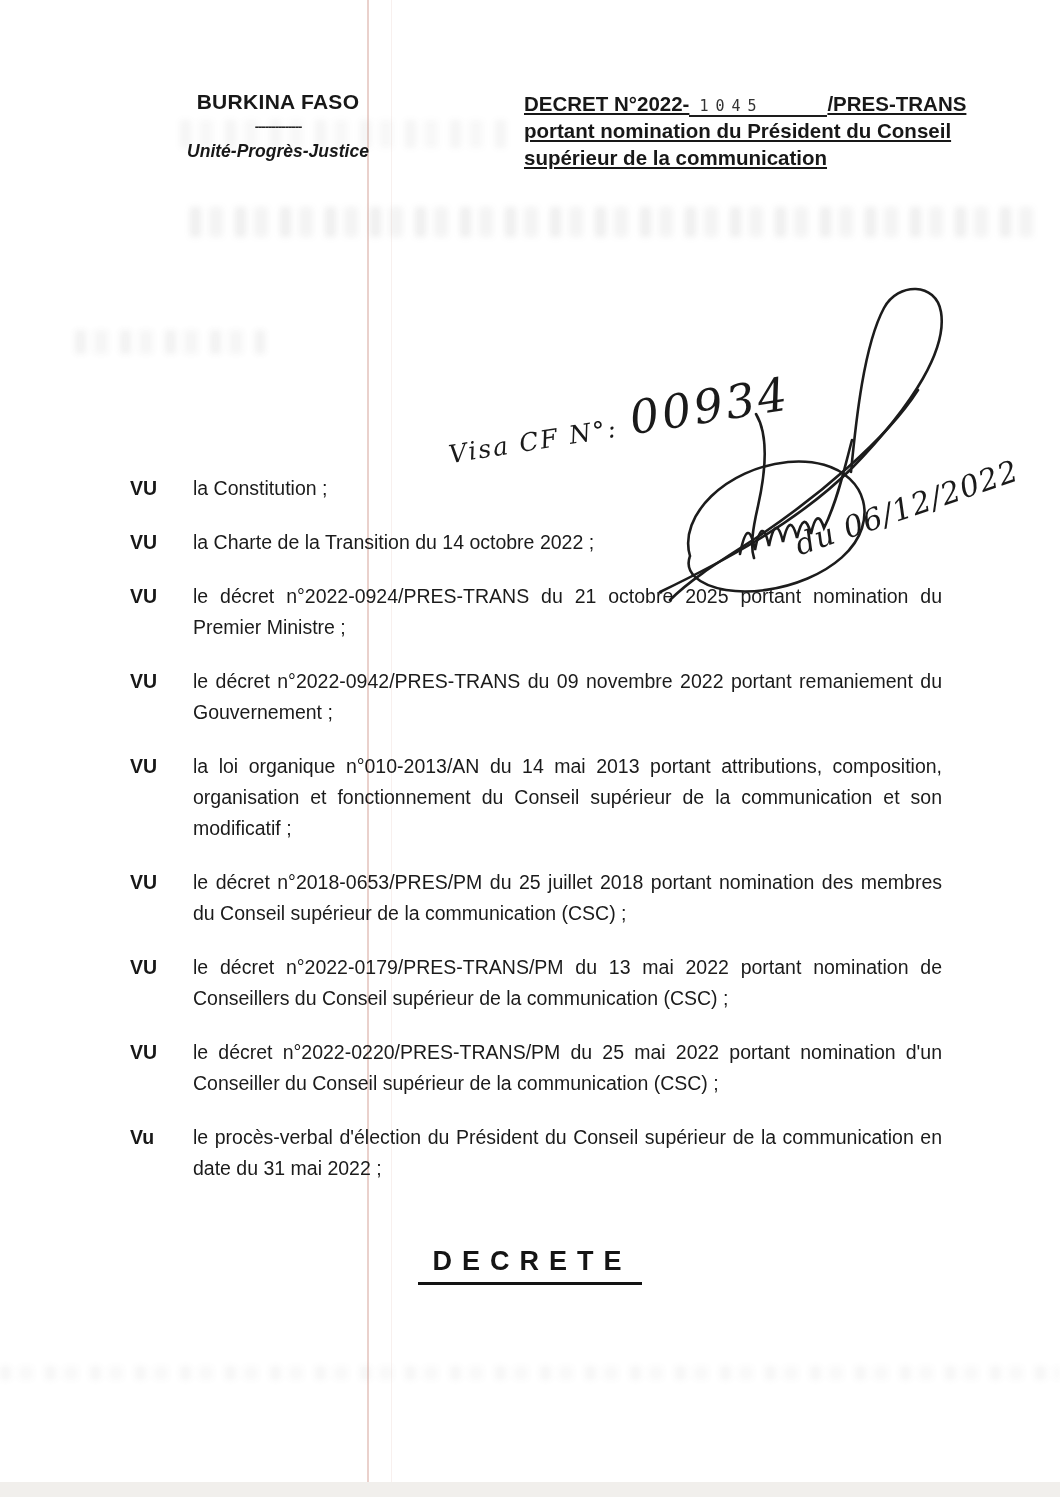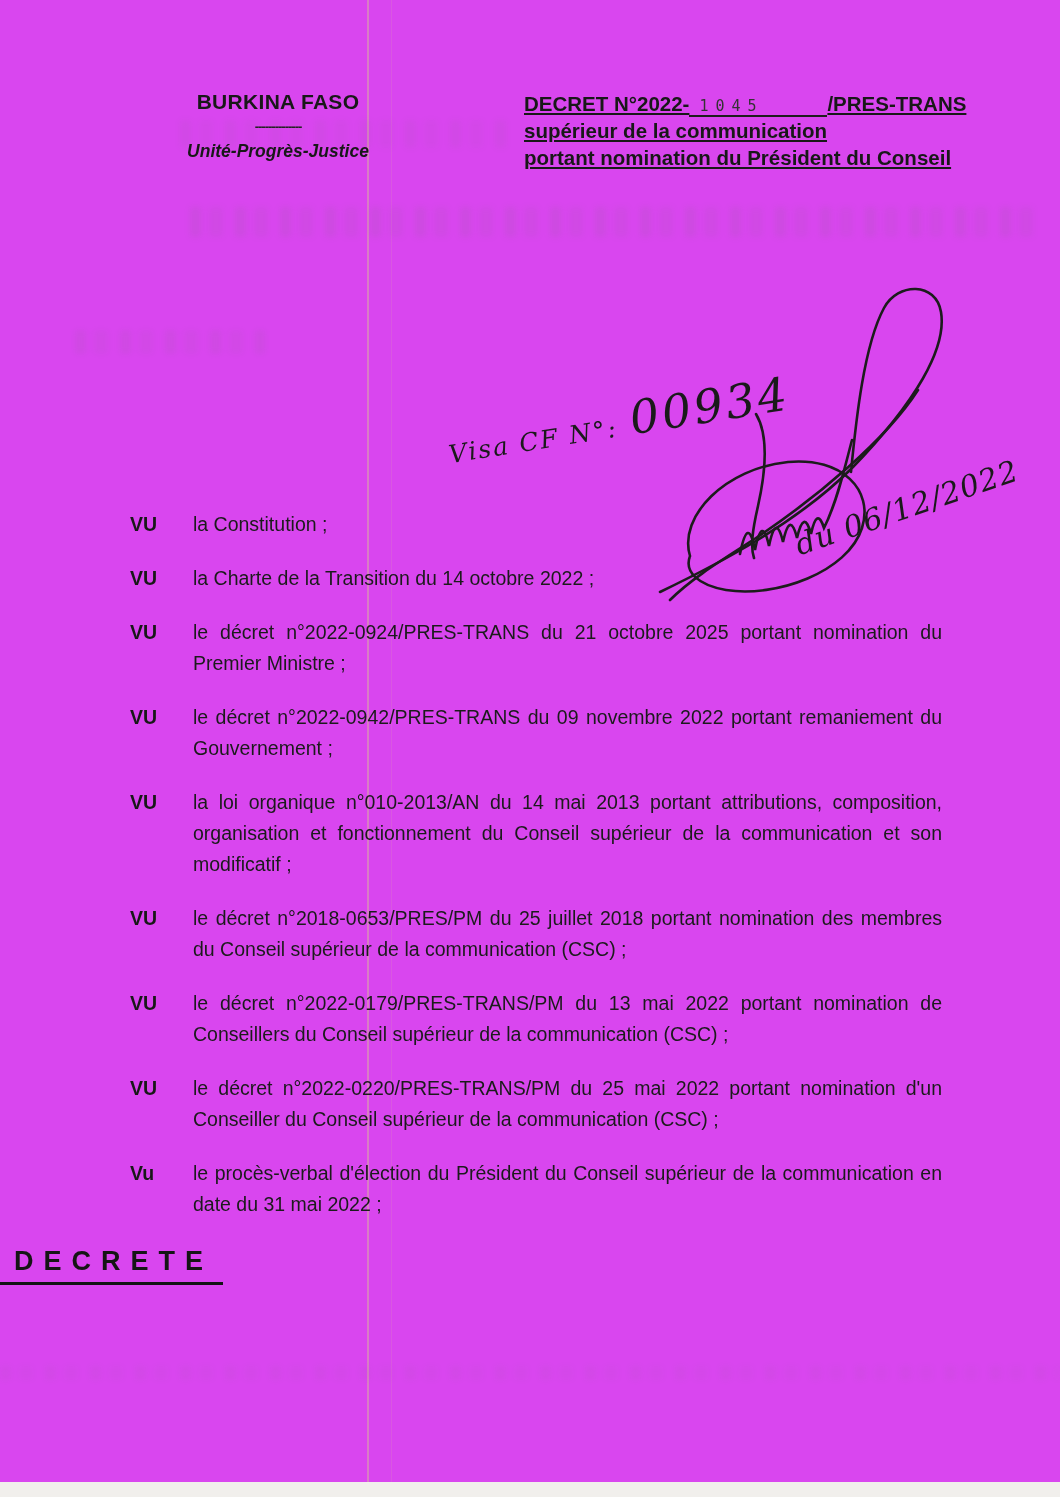--- a/index.html
+++ b/index.html
@@ -1,20 +1,20 @@
 <!DOCTYPE html>
 <html><head>
 <meta charset="utf-8">
 <style>
   html,body{margin:0;padding:0;background:#e9e7e4;}
   .page{
     position:relative;
     width:1060px;height:1497px;
     margin:0 auto;
-    background:#d946ef;
+    background:#ffffff;
     overflow:hidden;
     font-family:"Liberation Sans",sans-serif;
     color:#181818;
   }
   
   .fold-line{position:absolute;top:0;width:2px;background:#d9aca3;opacity:.55;}
   .fold-line.secondary{width:1px;opacity:.18;}
   .smudge{
     position:absolute;
     background:repeating-linear-gradient(90deg,
@@ -37,26 +37,26 @@
   .decree-number{
     font-family:"DejaVu Sans Mono",monospace;font-weight:normal;
     font-size:15px;letter-spacing:7px;color:#333;padding-left:10px;
   }
   
   .doc-title{
     position:absolute;left:130px;top:328px;width:812px;text-align:center;
     font-weight:bold;font-size:30px;line-height:43px;letter-spacing:.2px;color:#141414;
   }
   
-  .vu-list{position:absolute;left:130px;top:473px;width:812px;margin-top:36px;}
+  .vu-list{position:absolute;left:130px;top:473px;width:812px;}
   .vu-item{display:flex;margin-bottom:23px;}
   .vu-label{flex:0 0 63px;font-weight:bold;font-size:19.5px;line-height:31px;}
   .vu-text{flex:1;font-size:19.5px;line-height:31px;text-align:justify;color:#1b1b1b;}
   
-  .decrete-wrap{position:absolute;left:0;top:1246px;width:100%;text-align:left;}
+  .decrete-wrap{position:absolute;left:0;top:1246px;width:100%;text-align:center;}
   .decrete{
     display:inline-block;font-weight:bold;font-size:27px;letter-spacing:10px;
     border-bottom:3.5px solid #131313;padding:0 10px 5px 14px;color:#151515;
   }
   
   .handwriting{font-family:"DejaVu Serif",serif;font-style:italic;color:#1a1a1a;}
   .visa-block{
     position:absolute;left:452px;top:420px;width:380px;
     transform:rotate(-9deg);transform-origin:left bottom;white-space:nowrap;
   }
@@ -83,22 +83,22 @@
   <div class="bottom-edge"></div>
 
   <div class="header-left">
     <div class="hl-country">BURKINA FASO</div>
     <div class="hl-divider">--------------</div>
     <div class="hl-motto">Unité-Progrès-Justice</div>
   </div>
 
   <div class="header-right">
     <div class="decree-line"><span>DECRET N°2022-</span><span class="blank-line"><span class="decree-number">1045</span></span><span>/PRES-TRANS</span></div>
+    <div>portant nomination du Président du Conseil</div>
     <div>supérieur de la communication</div>
-    <div>portant nomination du Président du Conseil</div>
   </div>
 
 
   <div class="visa-block handwriting">
     <span class="visa-label">Visa CF N°:</span><span class="visa-number">00934</span>
   </div>
 
   <div class="hand-date handwriting">du 06/12/2022</div>
 
   <svg class="signature-svg" width="480" height="380" viewBox="560 240 480 380">

